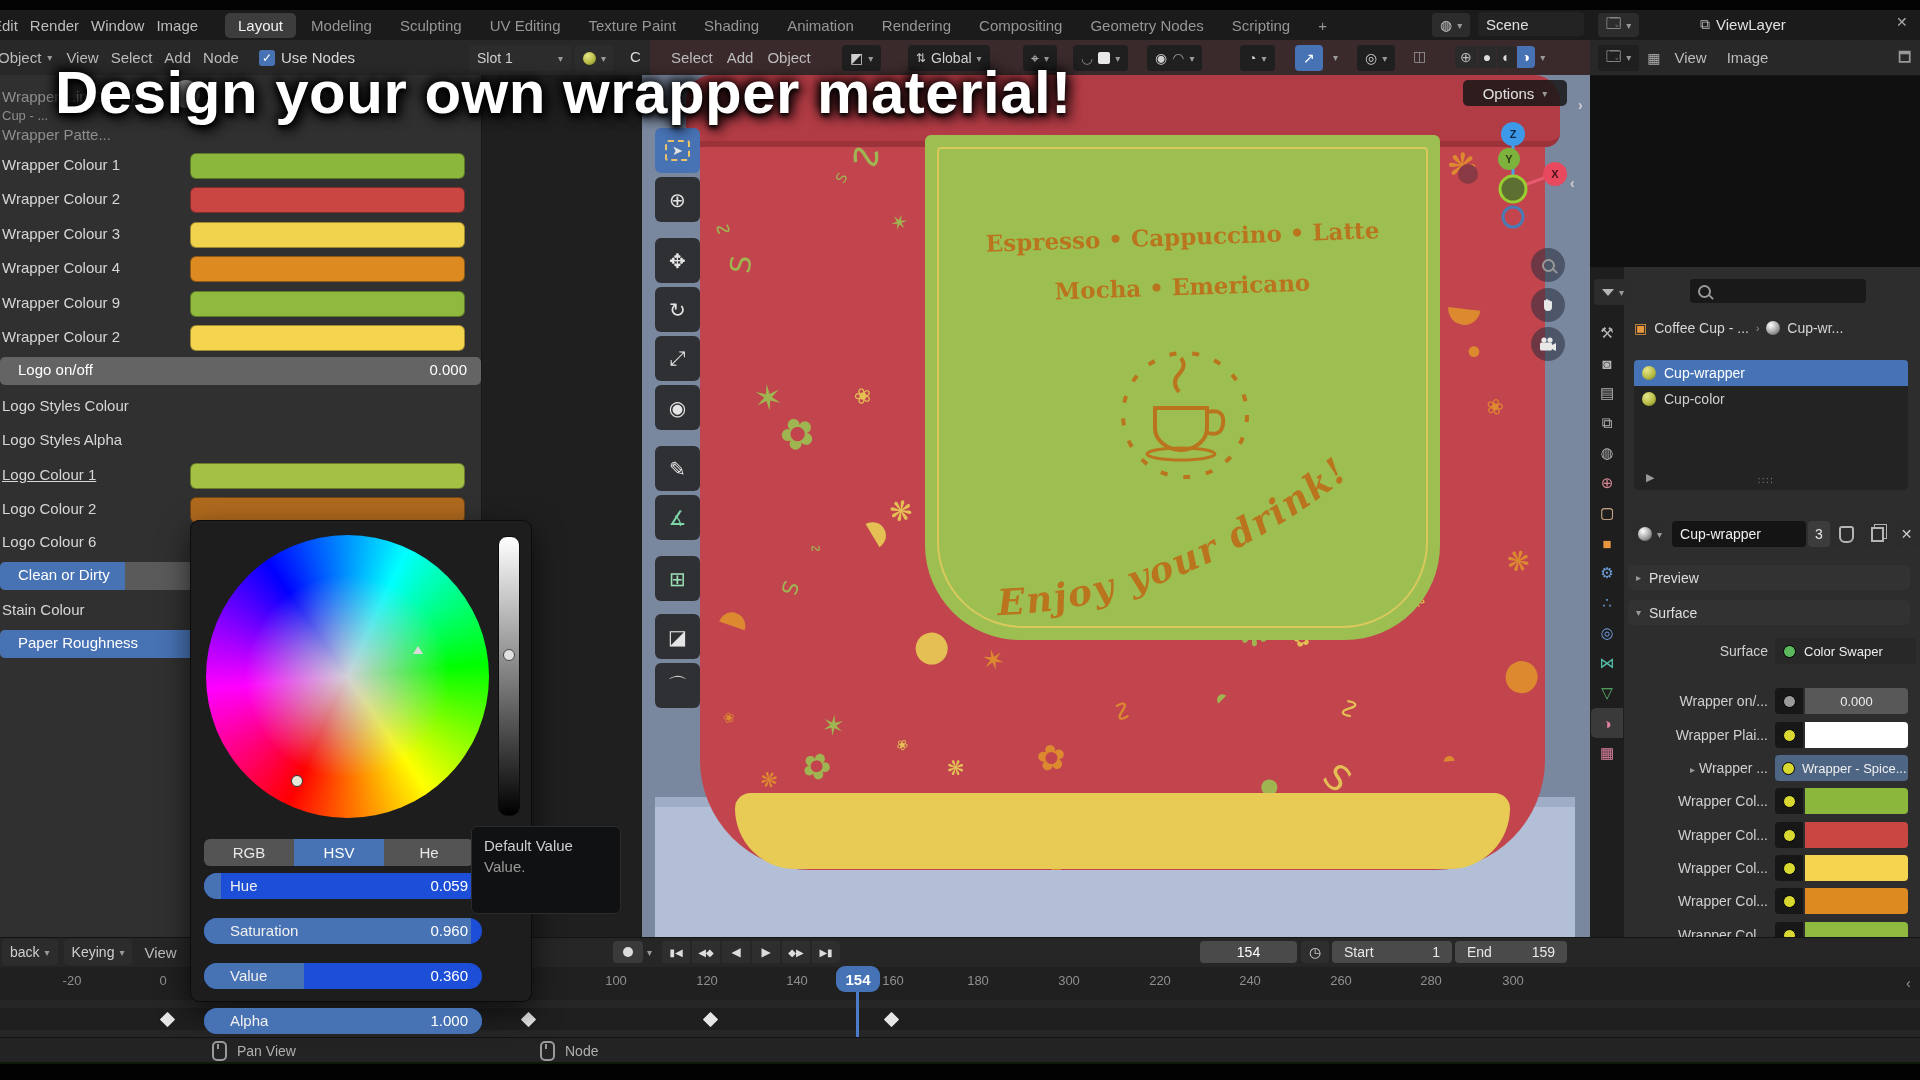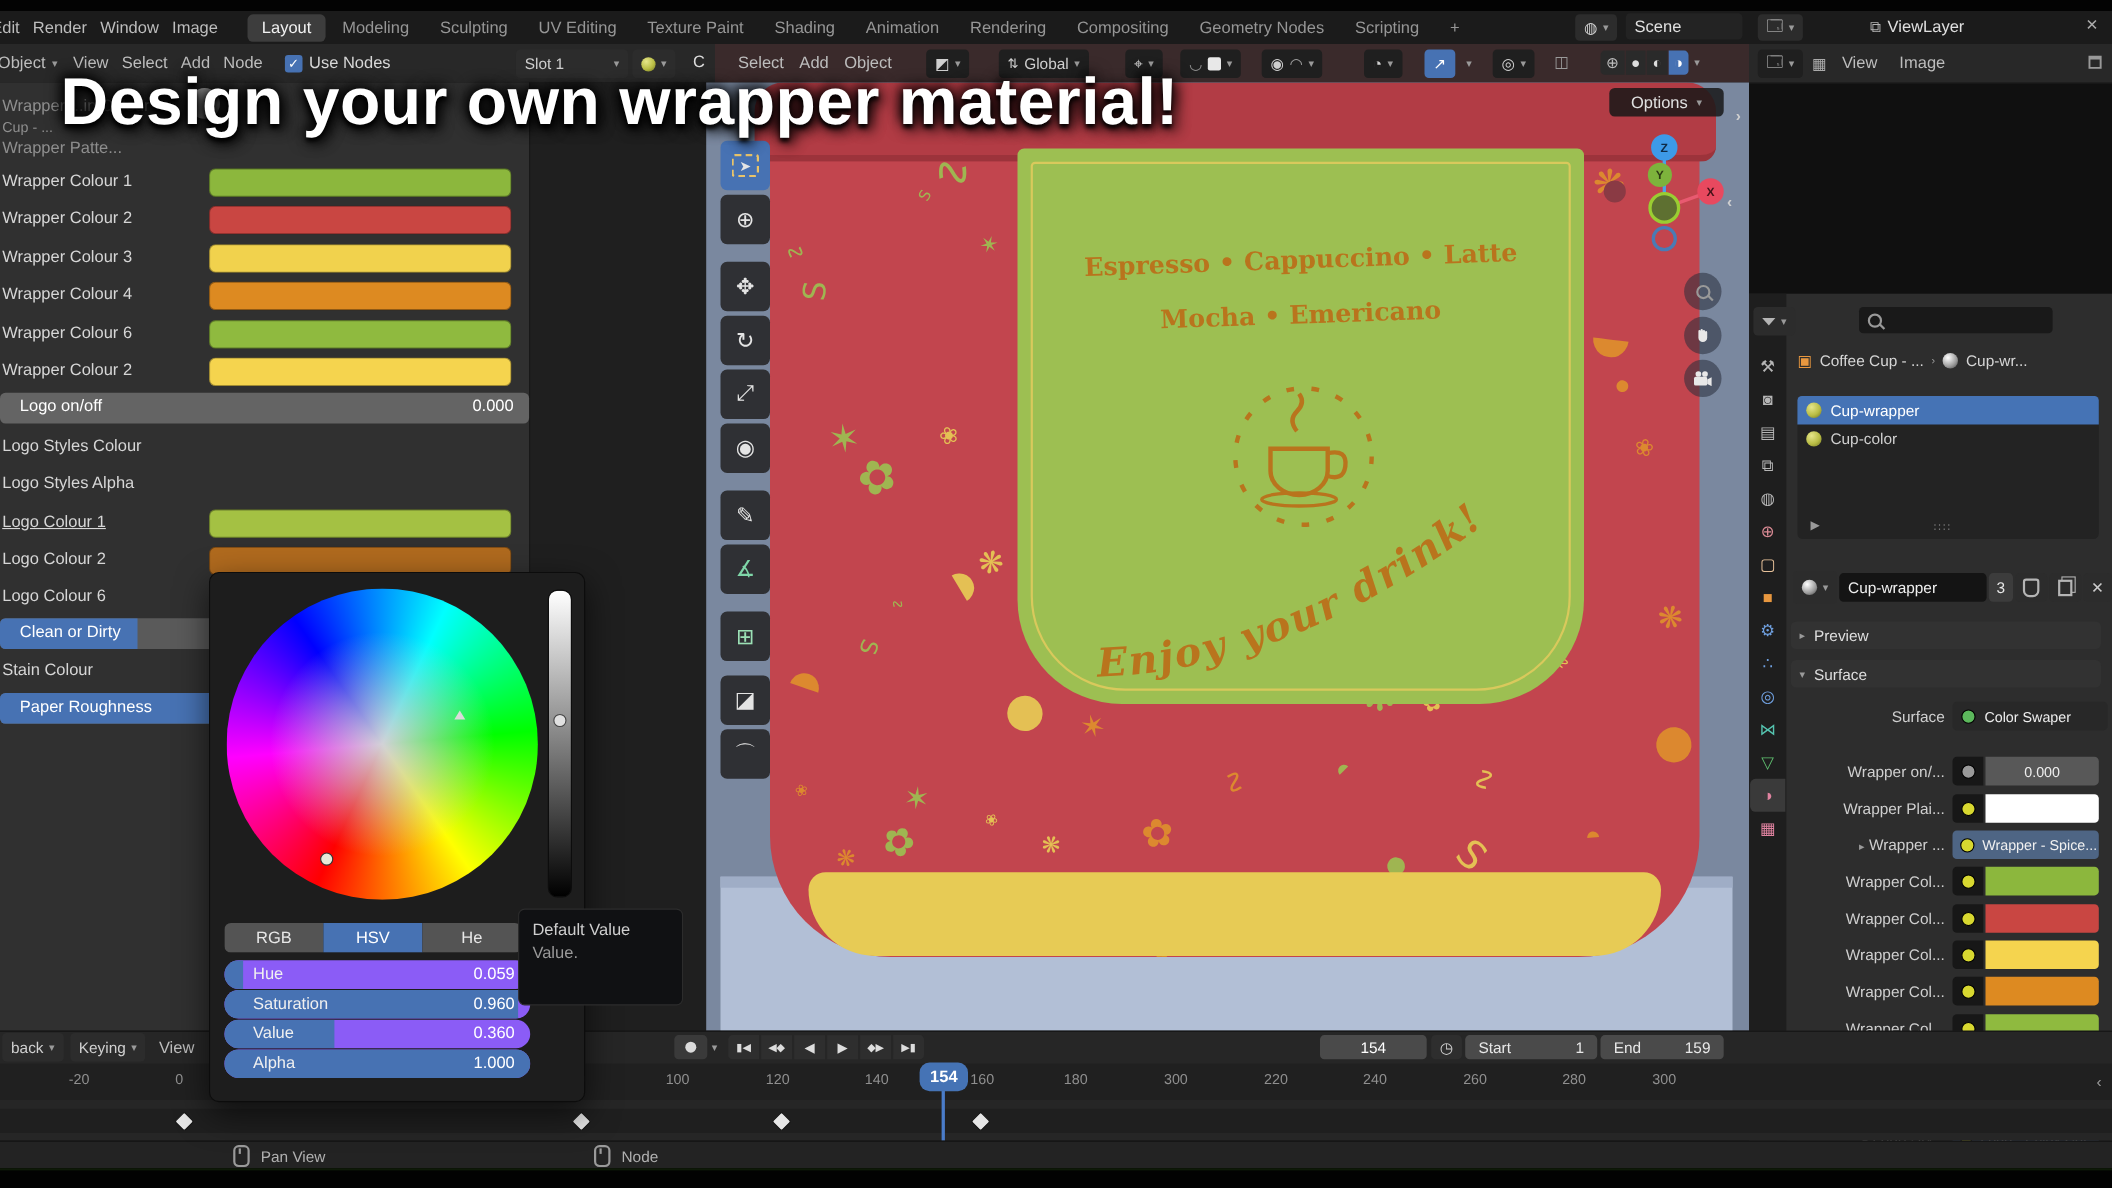--- a/index.html
+++ b/index.html
@@ -11,21 +11,21 @@
   .wtab{color:#969696;font-size:15px;padding:4px 13px;border-radius:5px;white-space:nowrap;}
   .wtab.active{background:#3d3d3d;color:#f2f2f2;}
   .hbtn{background:#2c2c2c;border-radius:4px;color:#cfcfcf;padding:2px 8px;font-size:14px;display:flex;align-items:center;gap:5px;}
   .chev{font-size:10px;color:#9a9a9a;}
   .srow-label{color:#d6d6d6;font-size:15px;}
   .swatch{position:absolute;left:190px;right:16px;top:3px;bottom:3px;border-radius:6px;border:1px solid rgba(0,0,0,.35);}
   .sliderrow{position:absolute;left:0px;width:481px;height:28px;background:#646464;border-radius:5px;overflow:hidden;}
   .sliderrow .fill{position:absolute;left:0;top:0;bottom:0;background:#4772b3;}
   .sliderrow .lab{position:absolute;left:18px;top:4px;color:#fff;font-size:15px;}
   .sliderrow .val{position:absolute;right:14px;top:4px;color:#fff;font-size:15px;}
-  .pickslider{position:relative;height:26px;background:#8b5cf6;border-radius:13px;margin-bottom:1px;overflow:hidden;}
+  .pickslider{position:relative;height:26px;background:#1d4ed8;border-radius:13px;margin-bottom:19px;overflow:hidden;}
   .pickslider .fill{position:absolute;left:0;top:0;bottom:0;background:#4772b3;}
   .pickslider .lab{position:absolute;left:26px;top:4px;color:#f0f0f0;font-size:15px;}
   .pickslider .val{position:absolute;right:14px;top:4px;color:#fff;font-size:15px;}
   .ptab{flex:1;text-align:center;padding:5px 0;background:#545454;color:#e8e8e8;font-size:15px;}
   .ptab.active{background:#4772b3;color:#fff;}
   .toolbtn{position:absolute;left:13px;width:45px;height:45px;background:rgba(40,40,42,.92);border-radius:6px;
            display:flex;align-items:center;justify-content:center;color:#e4e4e4;font-size:20px;}
   .toolbtn.active{background:#4772b3;}
   .pg{position:absolute;opacity:.92;font-family:"DejaVu Sans",sans-serif;}
   .vbtn{position:absolute;width:34px;height:34px;border-radius:50%;background:rgba(40,46,58,.55);color:#e8e8e8;
@@ -196,21 +196,21 @@
   </div>
   <div class="abs" style="left:0;top:219px;width:481px;height:32px;">
     <span class="srow-label abs" style="left:2px;top:6px;">Wrapper Colour 3</span>
     <div class="swatch" style="background: rgb(241, 210, 77);"></div>
   </div>
   <div class="abs" style="left:0;top:253px;width:481px;height:32px;">
     <span class="srow-label abs" style="left:2px;top:6px;">Wrapper Colour 4</span>
     <div class="swatch" style="background: rgb(221, 138, 33);"></div>
   </div>
   <div class="abs" style="left:0;top:288px;width:481px;height:32px;">
-    <span class="srow-label abs" style="left:2px;top:6px;">Wrapper Colour 6</span>
+    <span class="srow-label abs" style="left:2px;top:6px;">Wrapper Colour 9</span>
     <div class="swatch" style="background: rgb(143, 186, 63);"></div>
   </div>
   <div class="abs" style="left:0;top:322px;width:481px;height:32px;">
     <span class="srow-label abs" style="left:2px;top:6px;">Wrapper Colour 2</span>
     <div class="swatch" style="background: rgb(245, 212, 78);"></div>
   </div>
 
   <div class="sliderrow abs" style="top:357px;">
     <div class="fill" style="width: 0%;"></div>
     <span class="lab">Logo on/off</span>

